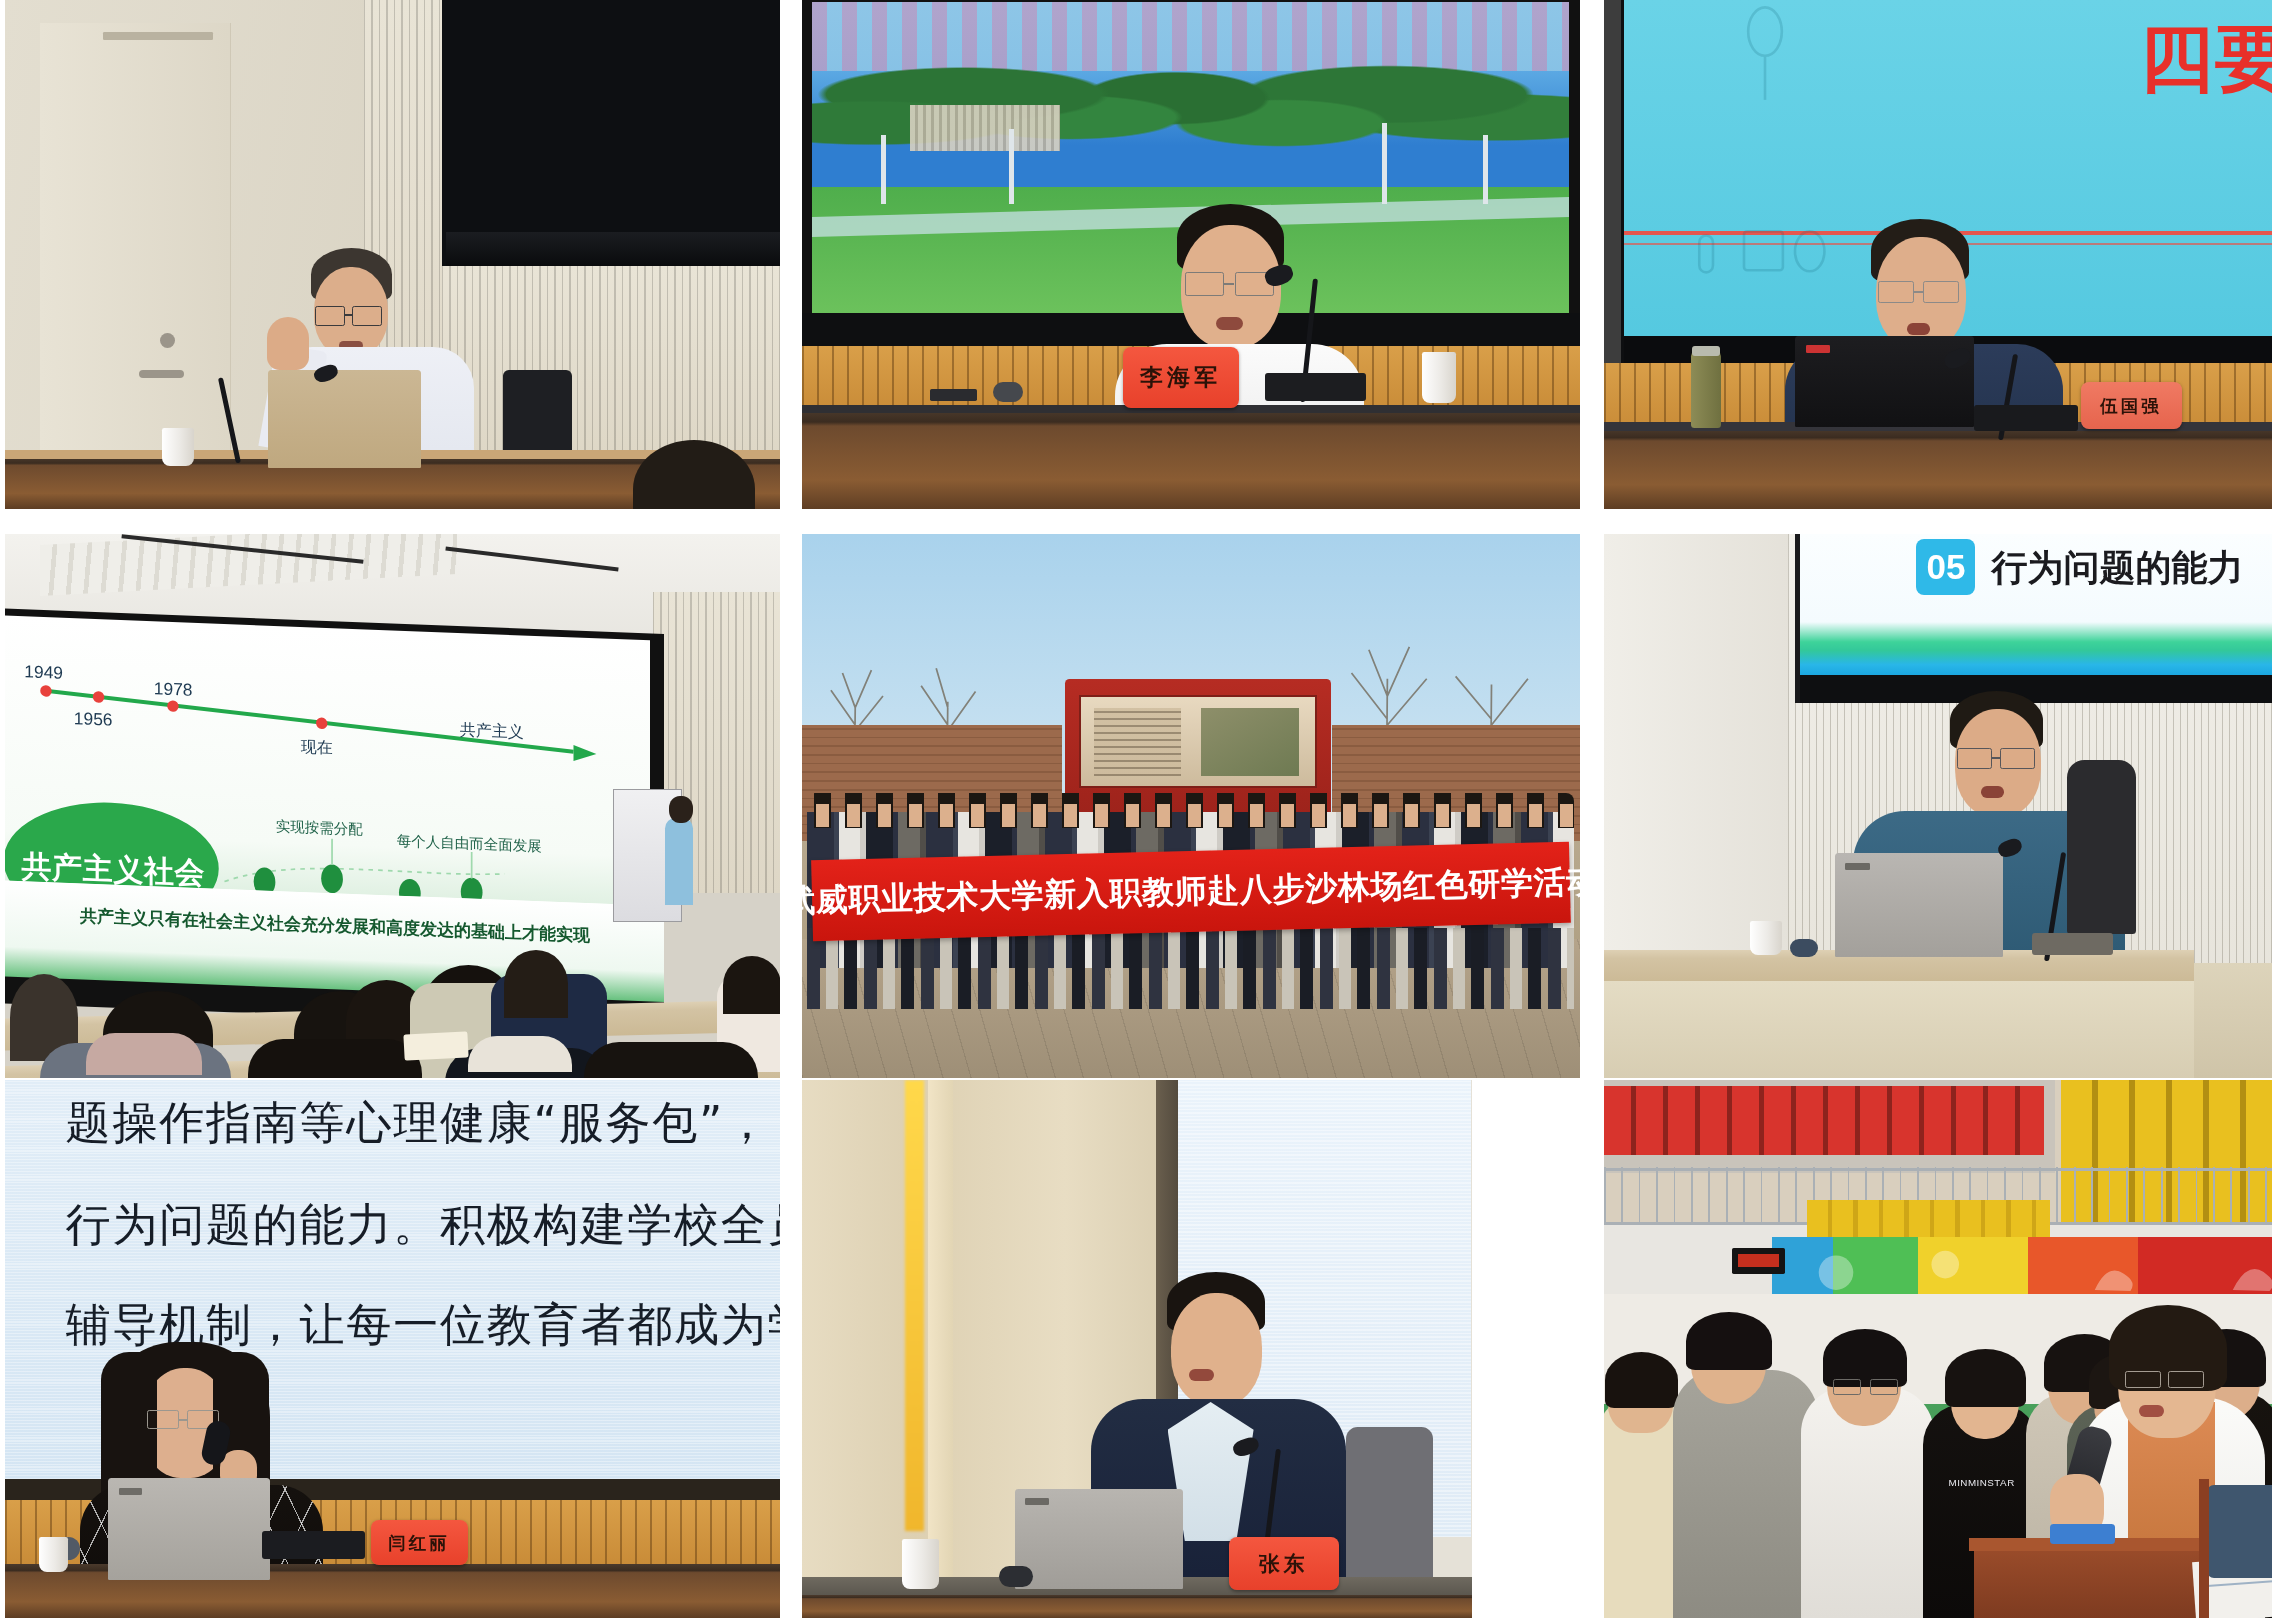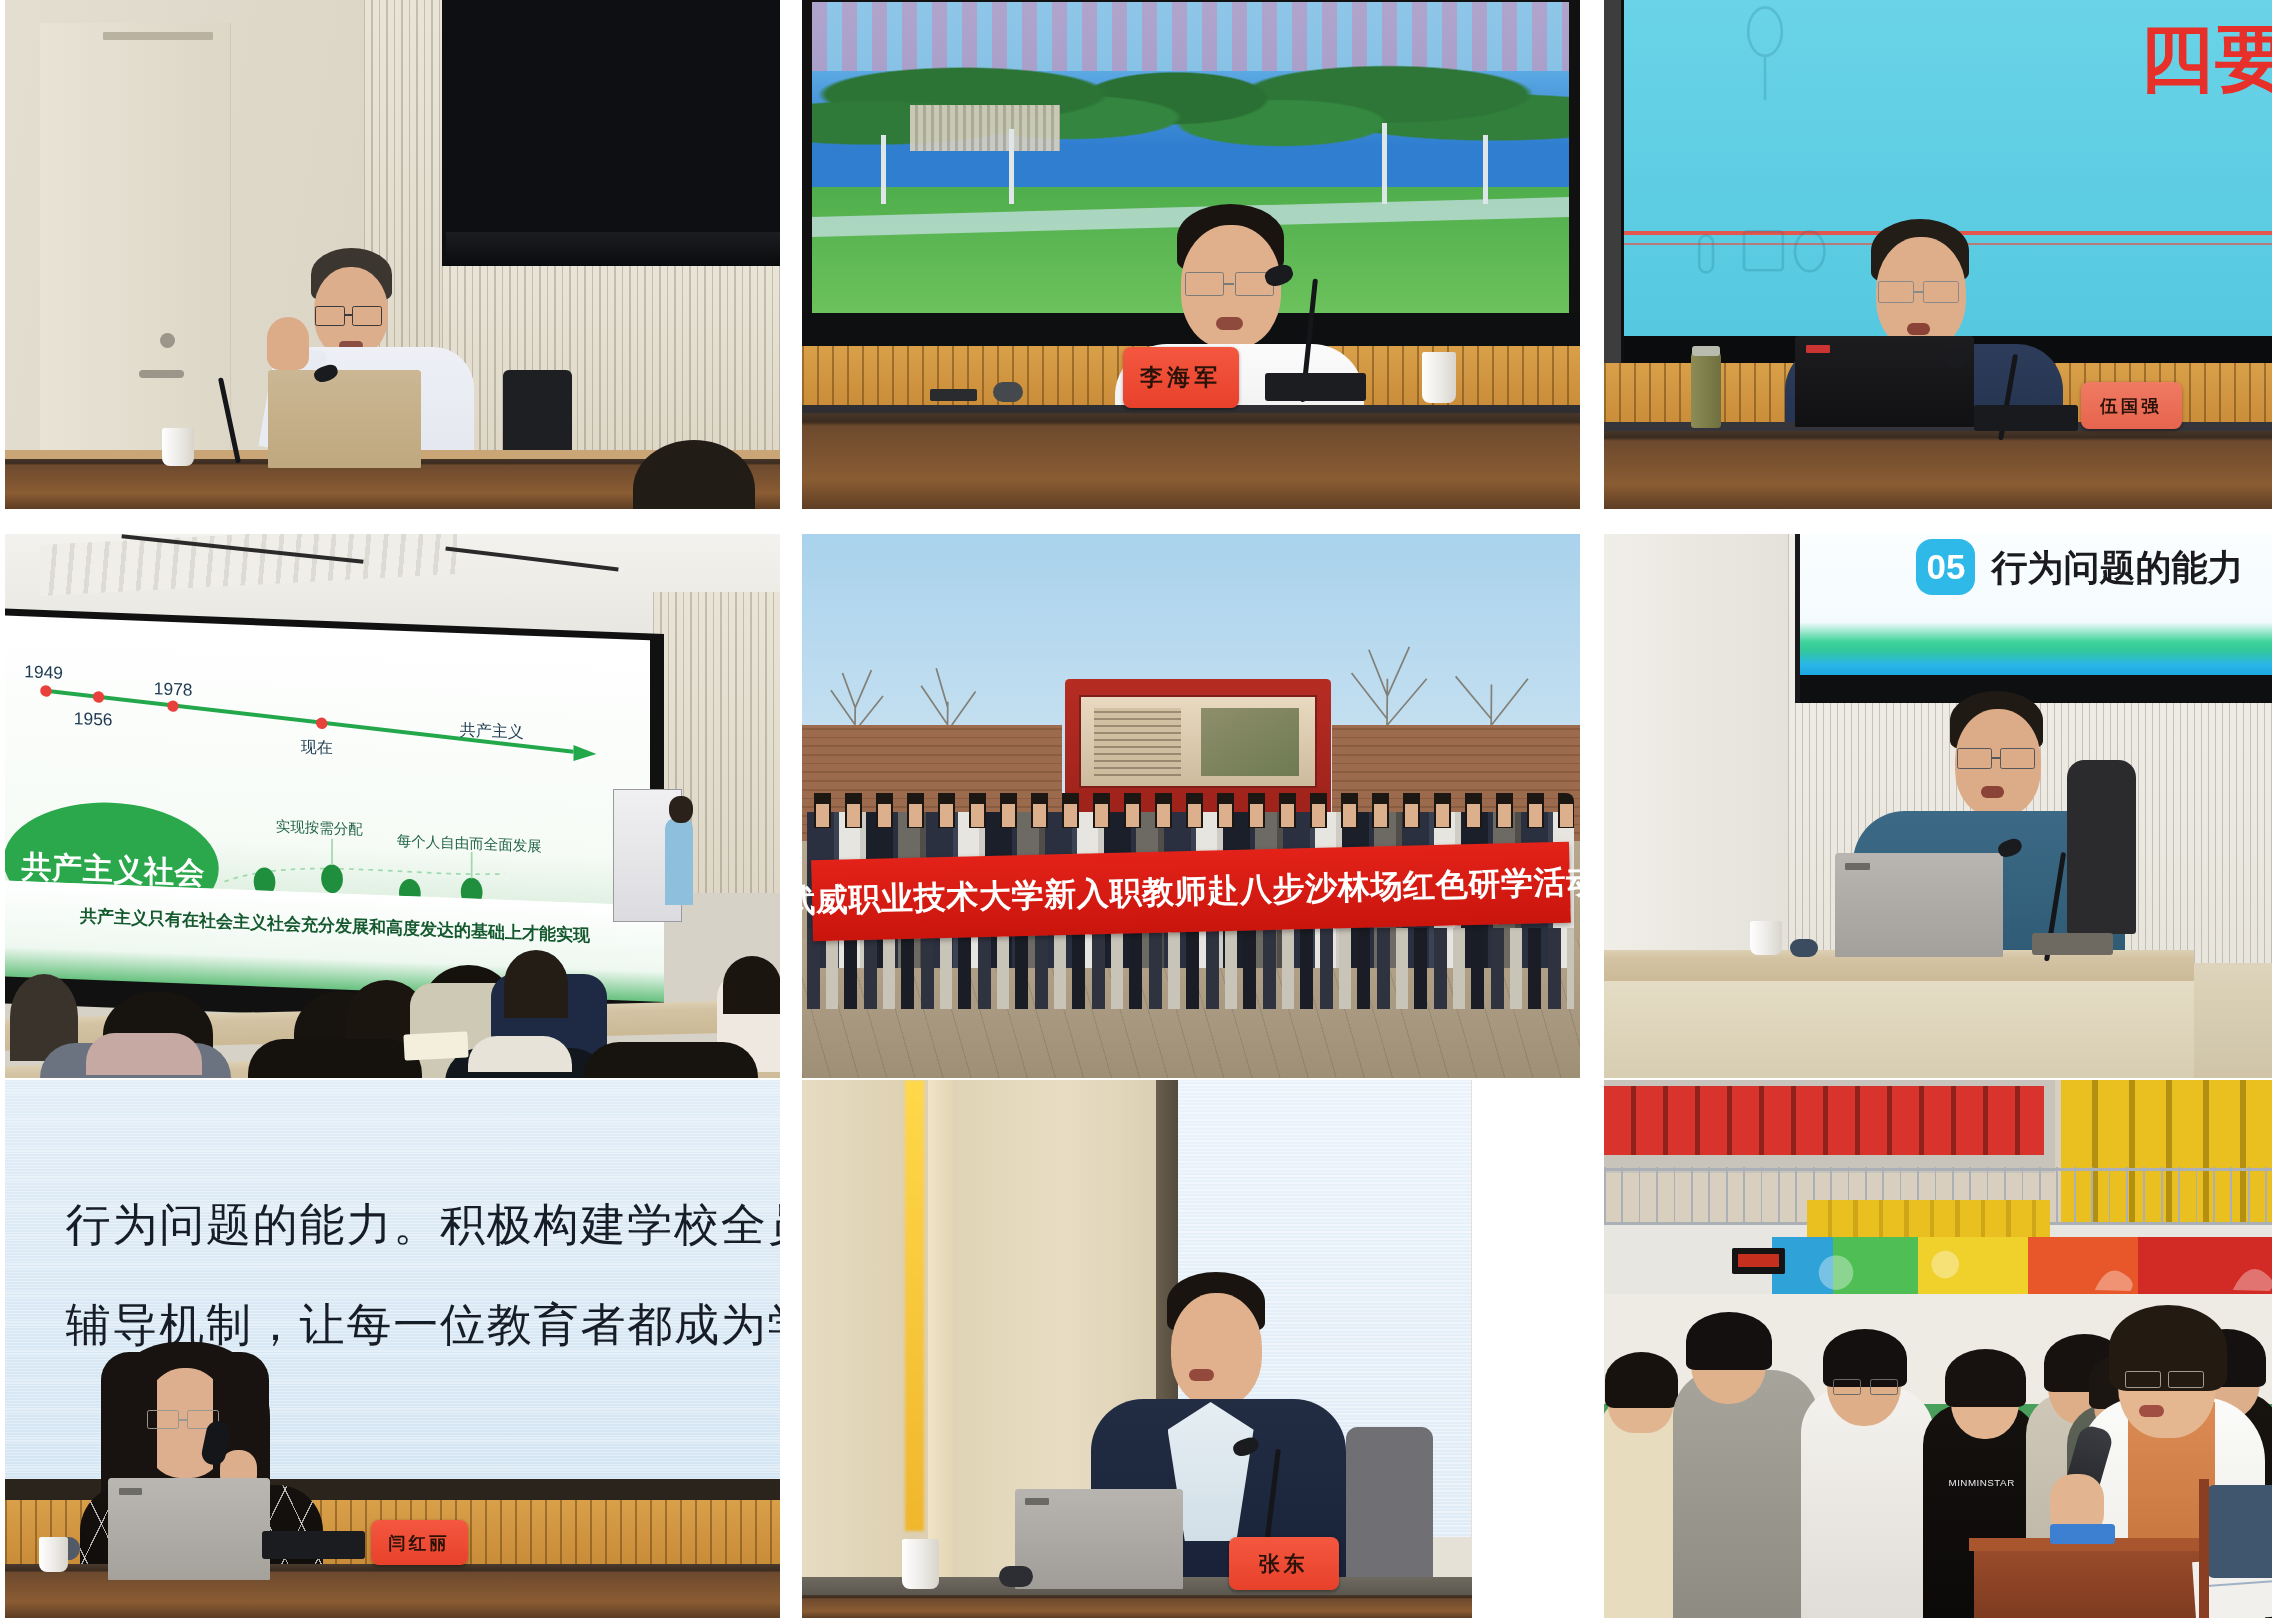--- a/index.html
+++ b/index.html
@@ -367,21 +367,21 @@
   </div>
 
   <div class="cell">
     <div class="photo" style="left:11.6px;top:10.4px;width:670px;height:544px;background:linear-gradient(180deg,#eceae4,#e5e2da);">
       <div style="position:absolute;left:0;top:0;width:191px;height:544px;background:linear-gradient(90deg,#f0eee8,#e4e1d9);"></div>
       <div class="wallslat" style="left:184px;top:0;width:486px;height:503px;
            background:repeating-linear-gradient(90deg,rgba(120,115,100,.35) 0 1.2px,rgba(0,0,0,0) 1.2px 7px),linear-gradient(180deg,#f2f0ea,#e6e3da);"></div>
 
       <div class="screen" style="left:191px;top:-5.8px;width:479px;height:174px;background:#1a1a1c;">
         <div style="position:absolute;left:5.8px;top:5.8px;right:0;bottom:27px;background:linear-gradient(180deg,#fbfeff 0%,#f4fbfe 62%,#3ed39a 76%,#33c89a 82%,#29b6e8 92%,#1aa6e0 100%);overflow:hidden;">
-          <div style="position:absolute;left:116px;top:4.6px;width:59px;height:56px;background:#2fb9e8;border-radius:16px;display:flex;align-items:center;justify-content:center;">
+          <div style="position:absolute;left:116px;top:4.6px;width:59px;height:56px;background:#2fb9e8;border-radius:8px;display:flex;align-items:center;justify-content:center;">
             <span style="color:#fff;font-size:35px;font-weight:800;">05</span>
           </div>
           <div class="cn" style="position:absolute;left:191px;top:9.3px;font-size:36px;font-weight:800;color:#1b1b1f;white-space:nowrap;">行为问题的能力</div>
         </div>
         <div style="position:absolute;left:5.8px;bottom:0;right:0;height:28px;background:#0e0f11;"></div>
       </div>
 
       <div class="person">
         <div class="hair" style="left:346px;top:157px;width:93px;height:59px;border-radius:58% 58% 18% 18%;background:#1f1a14;"></div>
         <div class="head" style="left:351px;top:175px;width:86px;height:108px;background:#dcab87;"></div>
@@ -405,20 +405,21 @@
       <div style="position:absolute;left:186px;top:405px;width:28px;height:17.4px;border-radius:9.3px;background:#3c4c60;"></div>
       <div style="position:absolute;left:428px;top:399px;width:81px;height:22px;border-radius:2.9px;background:#6e6a62;"></div>
     </div>
   </div>
 
   <div class="cell">
     <div class="photo" style="left:4.6px;top:0;width:775px;height:538px;background:#dbe9f5;">
 
       <div class="screen" style="left:0;top:0;width:775px;height:405px;background:linear-gradient(180deg,#e1edf7,#d4e5f3);overflow:hidden;">
         <div style="position:absolute;inset:0;background:repeating-linear-gradient(0deg,rgba(255,255,255,.35) 0 1.2px,transparent 1.2px 2.9px);"></div>
+        <div class="cn" style="position:absolute;left:61px;top:12.7px;font-size:45px;color:#161d27;letter-spacing:.04em;white-space:nowrap;">题操作指南等心理健康“服务包”，</div>
         <div class="cn" style="position:absolute;left:61px;top:115px;font-size:45px;color:#161d27;letter-spacing:.04em;white-space:nowrap;">行为问题的能力。积极构建学校全员</div>
         <div class="cn" style="position:absolute;left:61px;top:215px;font-size:45px;color:#161d27;letter-spacing:.04em;white-space:nowrap;">辅导机制，让每一位教育者都成为学</div>
       </div>
       <div style="position:absolute;left:0;top:399px;width:775px;height:23px;background:#2a241c;"></div>
       <div class="woodslat" style="left:0;top:420px;width:775px;height:64px;"></div>
 
       <div class="person">
         <div style="position:absolute;left:97px;top:262px;width:168px;height:191px;background:#181310;border-radius:75px 75px 17.4px 17.4px;"></div>
         <div class="head" style="left:137px;top:288px;width:87px;height:110px;background:#ddaf8e;"></div>
         <div style="position:absolute;left:96px;top:272px;width:56px;height:185px;background:#181310;border-radius:28px 0 0 11.6px;"></div>

